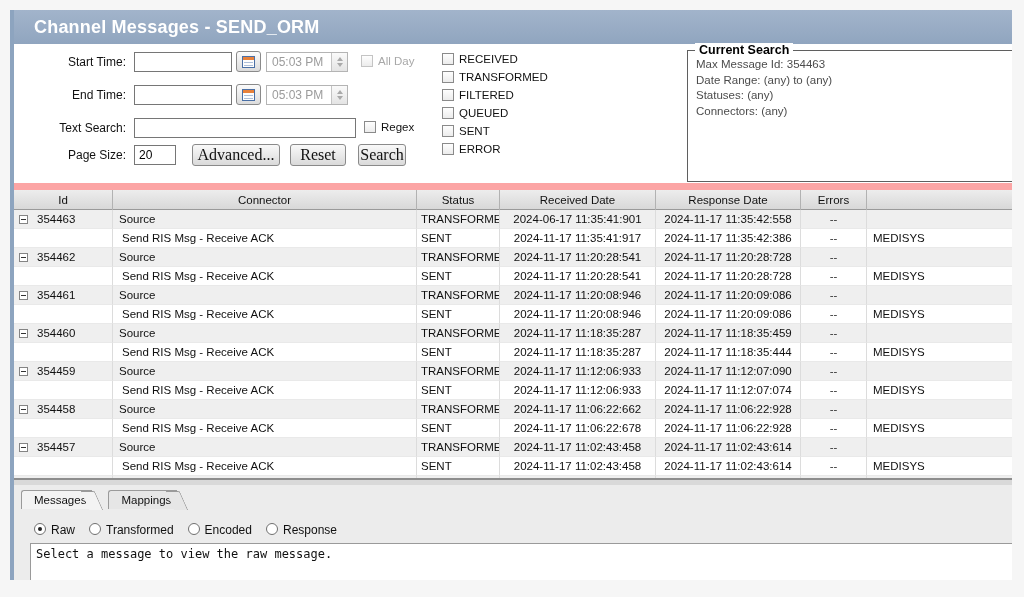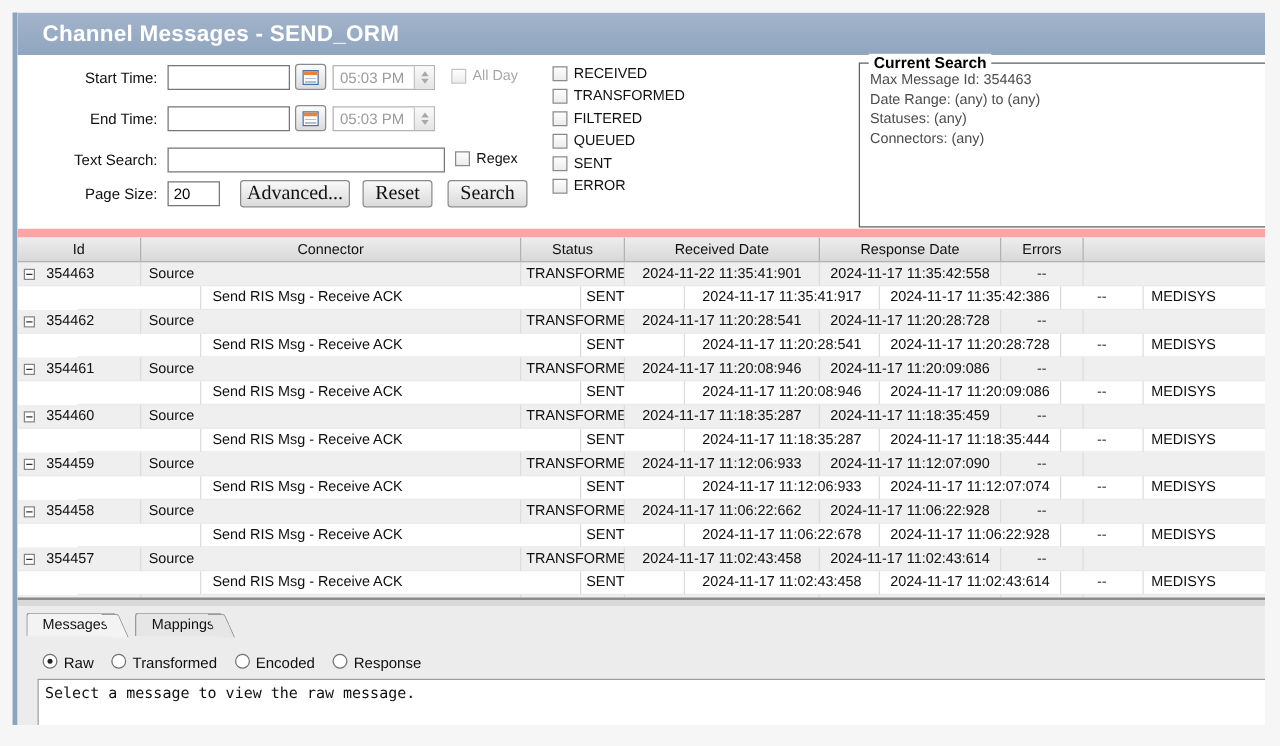--- a/index.html
+++ b/index.html
@@ -56,21 +56,21 @@
   .table-wrap { position:absolute; left:0; right:0; top:173px; height:295px;
                 border-top:7px solid #fca5a5; overflow:hidden; background:#fff; }
   .trow { display:grid; grid-template-columns:99px 304px 83px 156px 145px 66px auto;
           height:19px; line-height:19px; font-size:11.5px; }
   .thead { background:linear-gradient(#ededed,#d8d8d8); border-bottom:1px solid #9a9a9a;
            height:20px; line-height:20px; }
   .thead .cell { text-align:center; border-right:1px solid #b2b2b2; color:#111; }
   .body-row .cell { border-right:1px solid #dcdcdc; border-bottom:1px solid #e9e9e9;
                     white-space:nowrap; overflow:hidden; color:#101010; }
   .body-row.parent { background:#efefef; }
-  .body-row.child  { background:#ffffff;padding-left:48px; }
+  .body-row.child  { background:#ffffff; }
   .cell.c-id { display:flex; align-items:center; gap:9px; padding-left:5px; }
   .expander { display:inline-block; width:9px; height:9px; border:1px solid #848484;
               background:#fff; position:relative; flex:0 0 auto; cursor:pointer; }
   .expander::before { content:''; position:absolute; left:1px; right:1px; top:3px; height:1px; background:#333; }
   .cell.c-conn { padding-left:6px; }
   .child .cell.c-conn { padding-left:9px; }
   .cell.c-status { padding-left:4px; }
   .cell.c-date { text-align:center; }
   .cell.c-err { text-align:center; color:#333; }
   .cell.c-chan { padding-left:6px; }
@@ -143,21 +143,21 @@
     <input class="tinput" style="left: 120px; top: 74px; width: 222px;" value="">
     <label class="cb-row" style="left:350px; top:77px;">
       <span class="cb"></span>
       <span>Regex</span>
     </label>
 
     <div class="flabel" style="top:104px;">Page Size:</div>
     <input class="tinput" style="left: 120px; top: 101px; width: 42px;" value="20">
     <button class="btn" style="left:178px; top:100px; width:88px;">Advanced...</button>
     <button class="btn" style="left:276px; top:100px; width:56px;">Reset</button>
-    <button class="btn" style="left:344px; top:100px; width:64px;">Search</button>
+    <button class="btn" style="left:344px; top:100px; width:48px;">Search</button>
 
     <label class="cb-row" style="left:428px; top:9px;">
       <span class="cb"></span>
       <span>RECEIVED</span>
     </label>
     <label class="cb-row" style="left:428px; top:27px;">
       <span class="cb"></span>
       <span>TRANSFORMED</span>
     </label>
     <label class="cb-row" style="left:428px; top:45px;">
@@ -199,21 +199,21 @@
       <div class="cell" style="border-right:none;"></div>
     </div>
     <div>
         <div class="trow body-row parent">
       <div class="cell c-id">
         <span class="expander"></span>
         <span>354463</span>
       </div>
       <div class="cell c-conn">Source</div>
       <div class="cell c-status">TRANSFORMED</div>
-      <div class="cell c-date">2024-11-22 11:35:41:901</div>
+      <div class="cell c-date">2024-06-17 11:35:41:901</div>
       <div class="cell c-date">2024-11-17 11:35:42:558</div>
       <div class="cell c-err">--</div>
       <div class="cell c-chan" style="border-right:none;"></div>
     </div>
         <div class="trow body-row child">
       <div class="cell c-id">
         <span class="expander" style="visibility: hidden;"></span>
         <span></span>
       </div>
       <div class="cell c-conn">Send RIS Msg - Receive ACK</div>

